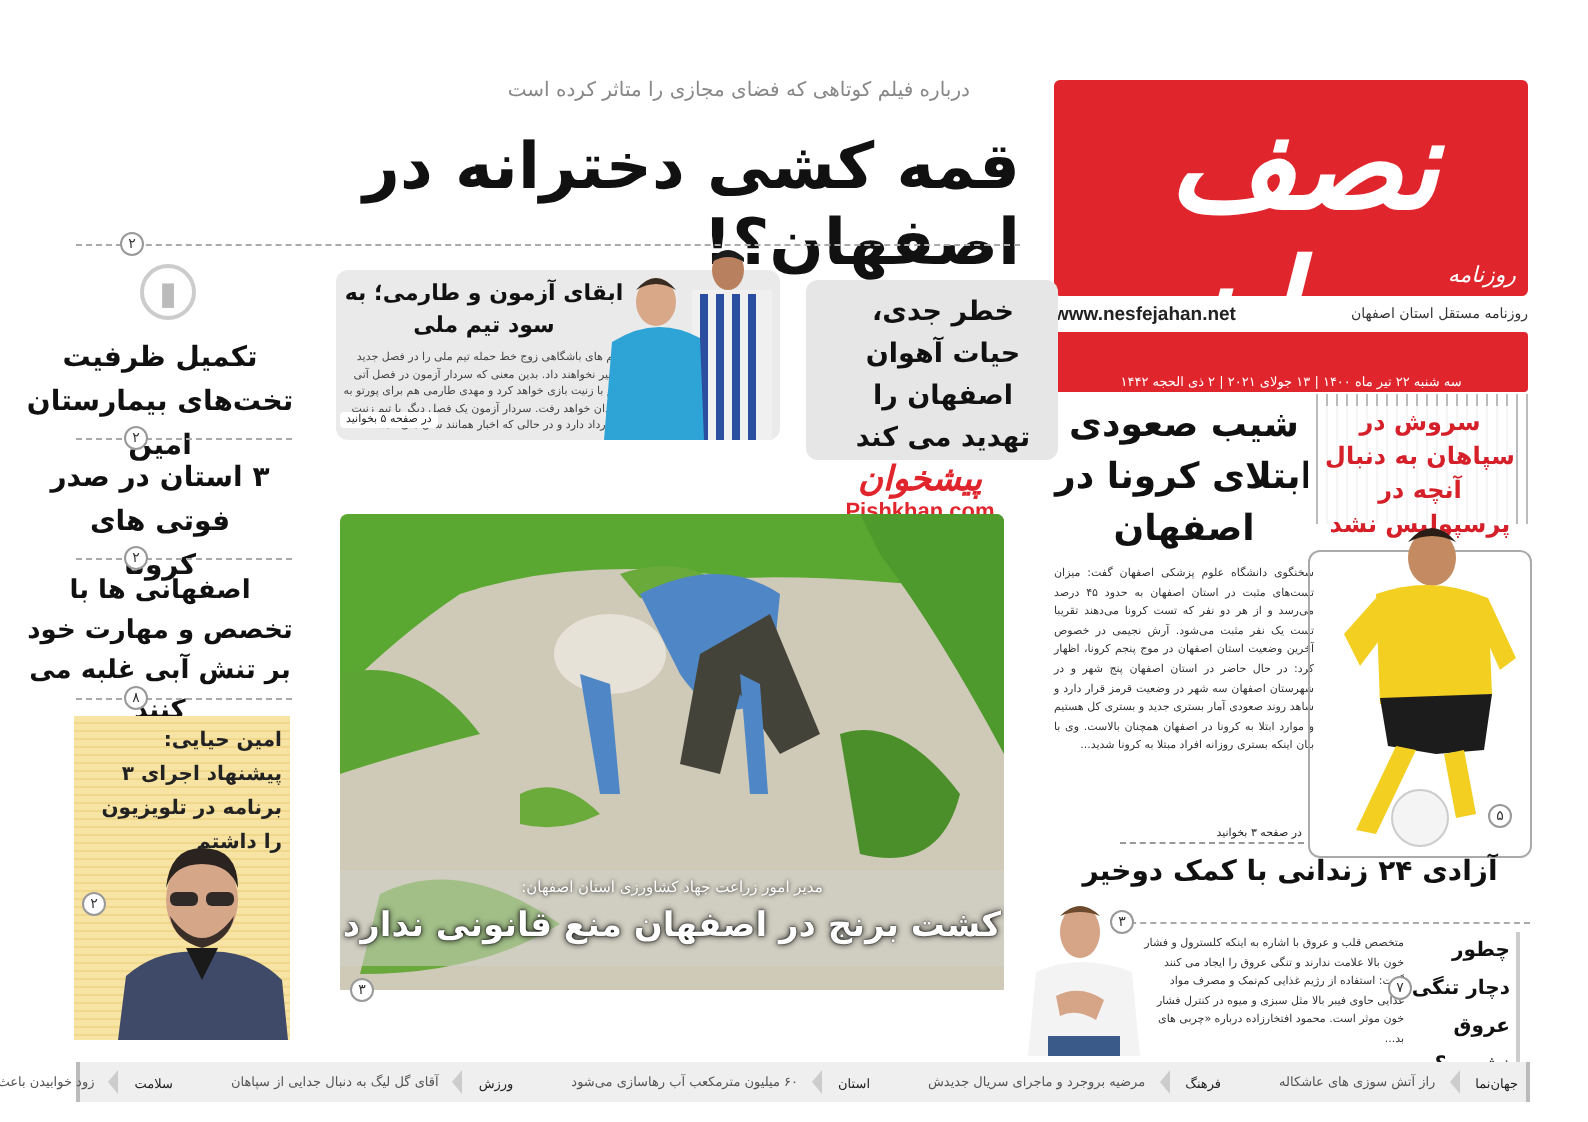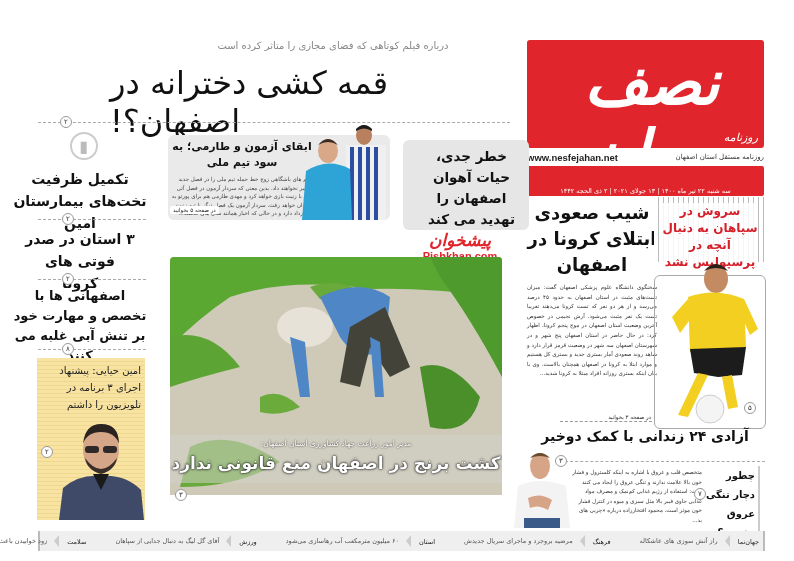--- a/index.html
+++ b/index.html
@@ -8,29 +8,29 @@
 .abs{position:absolute}
 
 .mast{left:527px;top:40px;width:237px;height:108px;background:#e1252c;border-radius:3px}
 .mast-logo{position:absolute;left:19px;right:6px;top:8px;text-align:center;color:#fff;font-family:"DejaVu Serif",serif;font-size:62px;font-weight:bold;line-height:70px;letter-spacing:-2px;font-style:italic}
 .mast-sub{position:absolute;right:6px;bottom:4px;color:#fff;font-size:11px;font-weight:normal;font-style:italic}
 .site-row{left:527px;top:150px;width:237px;height:14px;display:flex;justify-content:space-between;align-items:center;font-size:8px}
 .site-url{direction:ltr;font-family:"Liberation Sans",sans-serif;font-weight:bold;font-size:9.5px;color:#222}
 .site-desc{font-size:7px;color:#333}
 .dateband{left:527px;top:166px;width:237px;height:30px;background:#e1252c;border-radius:2px;color:#fff;font-size:6.5px;text-align:center;line-height:12px;padding-top:19px}
 
-.kicker{left:168px;top:40px;width:330px;text-align:center;font-size:10px;color:#888}
-.headline{left:110px;top:64px;width:400px;text-align:left;font-size:32px;font-weight:normal;color:#111;letter-spacing:-1px}
+.kicker{left:155px;top:40px;width:330px;font-size:10px;color:#888}
+.headline{left:110px;top:64px;width:400px;text-align:right;font-size:32px;font-weight:bold;color:#111;letter-spacing:-1px}
 .rule{border-top:1px dashed #aaa;height:0}
 .pgnum{width:12px;height:12px;border:1px solid #999;border-radius:50%;font-size:7px;text-align:center;line-height:10px;background:#fff;color:#333}
 
 .lcol-item{left:5px;width:150px;text-align:center;font-weight:bold;font-size:14px;line-height:22px;color:#111}
 .bell{left:70px;top:132px;width:28px;height:28px;border:2px solid #ccc;border-radius:50%;display:flex;align-items:center;justify-content:center;color:#bbb;font-size:16px}
 .amin{left:37px;top:358px;width:108px;height:162px;background:repeating-linear-gradient(to bottom,#f7e3a3 0,#f7e3a3 3px,#f1d78a 3px,#f1d78a 4px)}
-.amin-title{position:absolute;right:4px;top:4px;width:100px;font-size:10px;font-weight:normal;line-height:17px;text-align:right;color:#222}
+.amin-title{position:absolute;right:4px;top:4px;width:100px;font-size:10px;font-weight:bold;line-height:17px;text-align:right;color:#222}
 .amin-photo{position:absolute;left:22px;top:60px;width:85px;height:102px}
 
 .sportbox{left:168px;top:135px;width:222px;height:85px;background:#eaeaea;border-radius:6px}
 .sport-title{position:absolute;right:78px;top:4px;width:140px;text-align:center;font-size:11px;font-weight:bold;line-height:16px}
 .sport-text{position:absolute;right:80px;top:40px;width:140px;font-size:5.5px;line-height:8.5px;color:#444;text-align:right}
 .sport-more{position:absolute;left:2px;bottom:6px;font-size:5.5px;background:#fff;padding:1px 3px;border-radius:2px;color:#222}
 .sport-photo{position:absolute;left:130px;top:-12px;width:90px;height:97px}
 
 .deerbox{left:403px;top:140px;width:126px;height:90px;background:#e6e6e6;border-radius:6px}
 .deer-title{position:absolute;right:4px;top:6px;width:107px;text-align:center;font-size:13.5px;font-weight:bold;line-height:21px}

